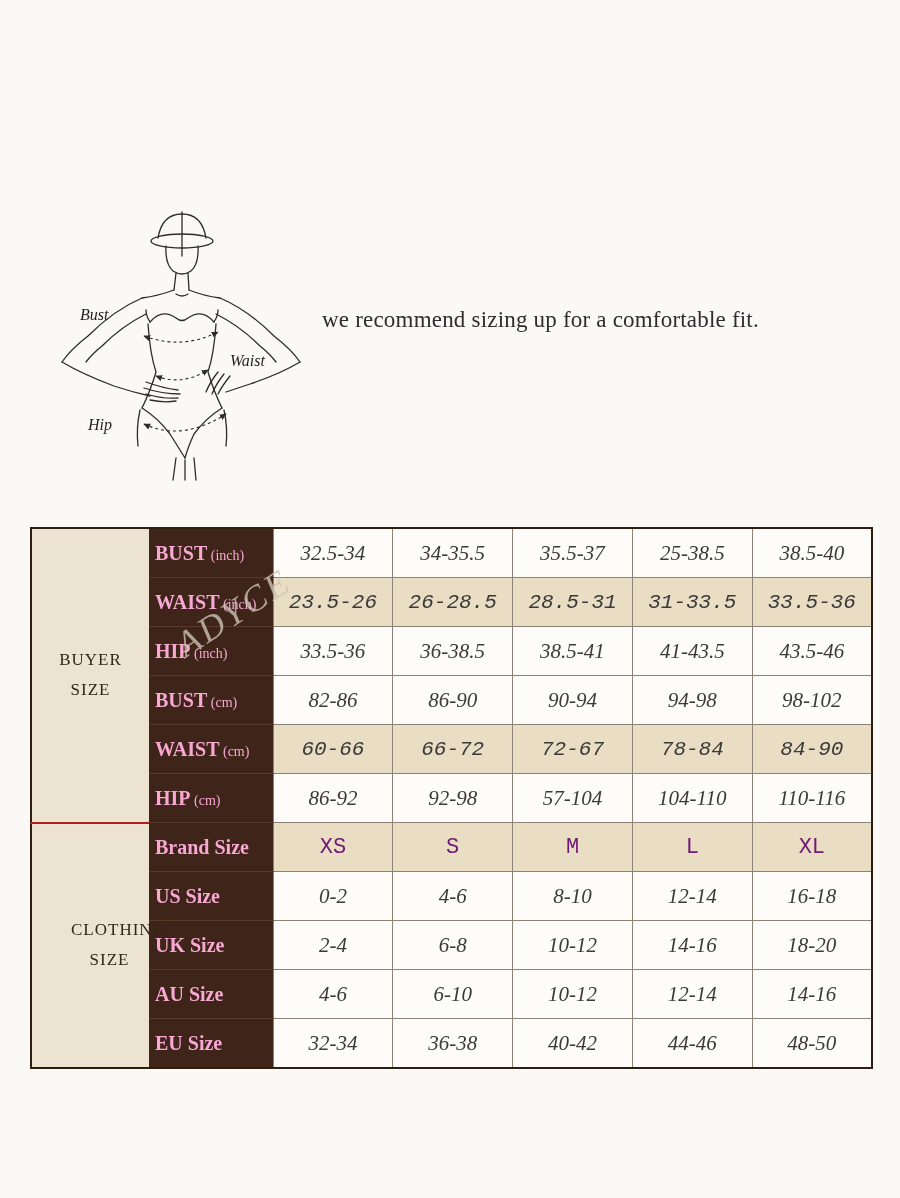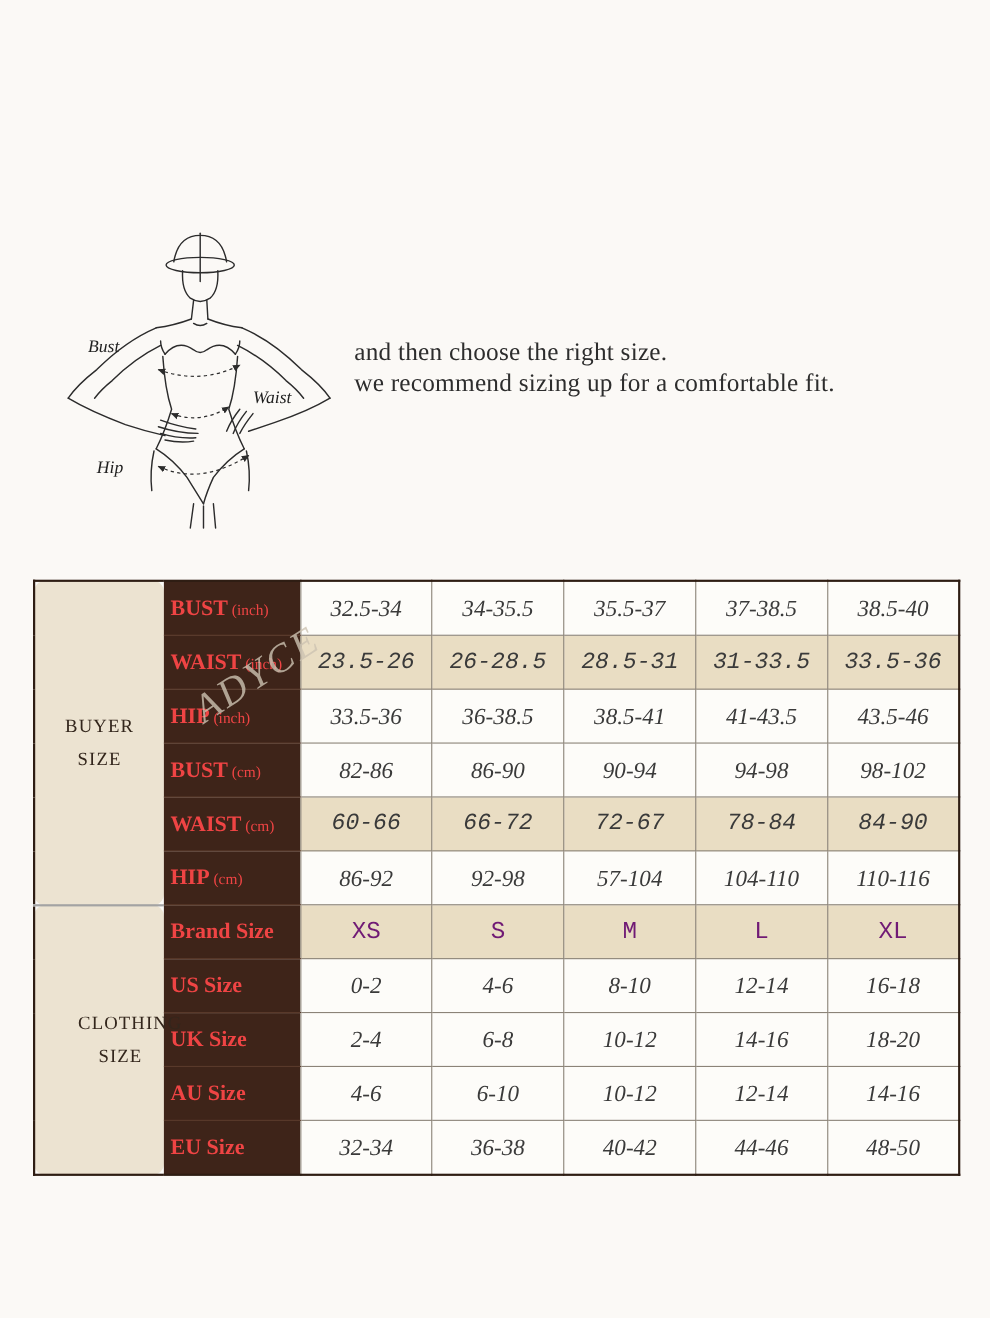--- a/index.html
+++ b/index.html
@@ -20,25 +20,25 @@
   }
   
   .size-table{
     position:absolute;left:30px;top:527px;width:843px;height:506px;
     border-collapse:collapse;table-layout:fixed;
     border:2px solid #2e1d13;z-index:1;
   }
   .size-table td{height:46px;vertical-align:middle;}
   .section-label{
     background:#ece3d1;text-align:center;color:#33261c;
-    font-size:17px;letter-spacing:1px;line-height:30px;border-radius:10px;
-  }
-  .section-label.divide{border-top:2px solid #a3a3a3;padding-left:39px;}
+    font-size:17px;letter-spacing:1px;line-height:30px;
+  }
+  .section-label.divide{border-top:2px solid #b91c1c;padding-left:39px;}
   .row-header{
-    background:#3e2419;color:#ef4444;padding-left:6px;
+    background:#3e2419;color:#f9a8d4;padding-left:6px;
     font-size:20px;font-weight:bold;white-space:nowrap;
     border-top:1px solid #59392a;border-bottom:1px solid #59392a;margin-top:36px;
   }
   .hdr-unit{font-size:14px;font-weight:normal;}
   .val{
     text-align:center;font-style:italic;font-size:21px;color:#3a3a3a;
     background:#fdfcf9;border:1px solid #8b8378;margin-top:27px;
   }
   tr.hl .val{background:#e9ddc3;font-family:Liberation Mono, monospace;}
   .val.accent{font-style:normal;font-size:22px;color:#701a75;}
@@ -97,21 +97,20 @@
       <path class="dash" d="M98,172 Q124,182 150,166" marker-start="url(#arw)" marker-end="url(#arw)"></path>
       <path class="dash" d="M86,220 Q124,238 168,210" marker-start="url(#arw)" marker-end="url(#arw)"></path>
 
       <text class="fig-label" x="22" y="116">Bust</text>
       <text class="fig-label" x="172" y="162">Waist</text>
       <text class="fig-label" x="30" y="226">Hip</text>
     </svg>
   </div>
 
   <div class="intro">
-    <div>and then choose the right size.</div>
     <div>we recommend sizing up for a comfortable fit.</div>
   </div>
 
   <div class="watermark">ADYCE</div>
 
   <table class="size-table">
     <colgroup>
       <col style="width:118px">
         <col style="width:124px">
       <col>
@@ -123,21 +122,21 @@
     <tbody id="table-body">
         <tr>
           <td rowspan="6" class="section-label">
             <div>BUYER</div>
             <div>SIZE</div>
           </td>
           <td class="row-header"><span>BUST</span><span class="hdr-unit"> (inch)</span></td>
           <td class="val">32.5-34</td>
           <td class="val">34-35.5</td>
           <td class="val">35.5-37</td>
-          <td class="val">37-38.5</td>
+          <td class="val">25-38.5</td>
           <td class="val">38.5-40</td>
         </tr>
         <tr class="hl">
           <td class="row-header"><span>WAIST</span><span class="hdr-unit"> (inch)</span></td>
           <td class="val">23.5-26</td>
           <td class="val">26-28.5</td>
           <td class="val">28.5-31</td>
           <td class="val">31-33.5</td>
           <td class="val">33.5-36</td>
         </tr>

